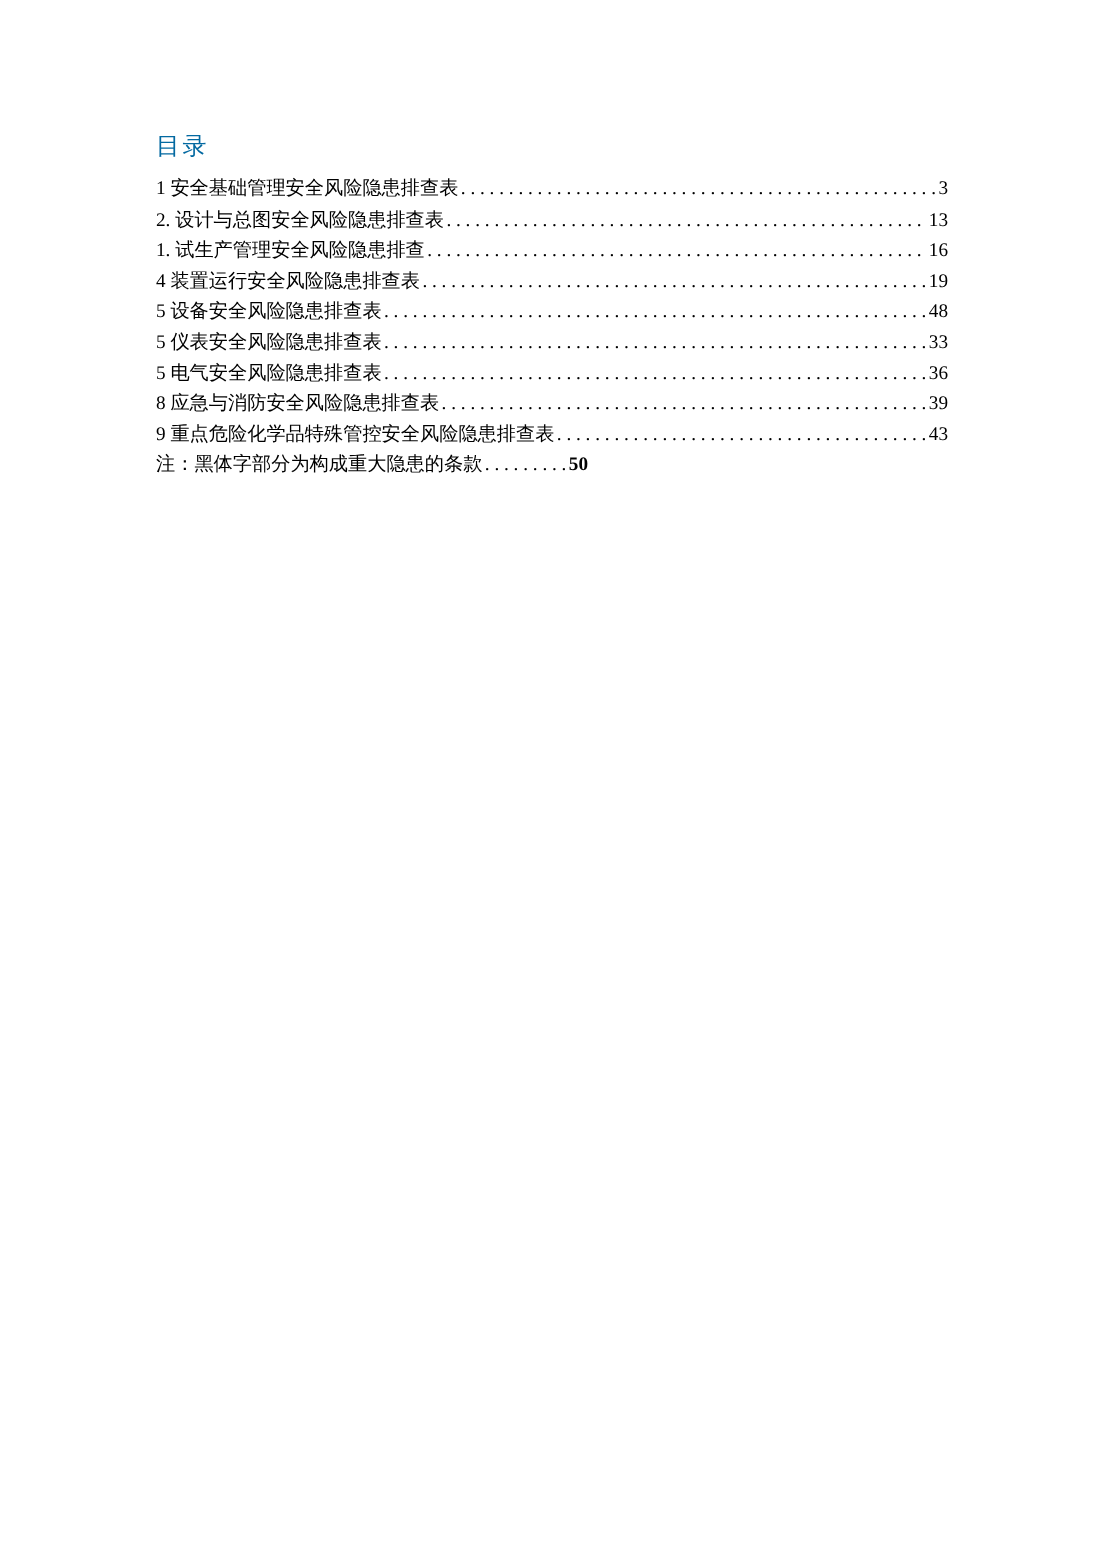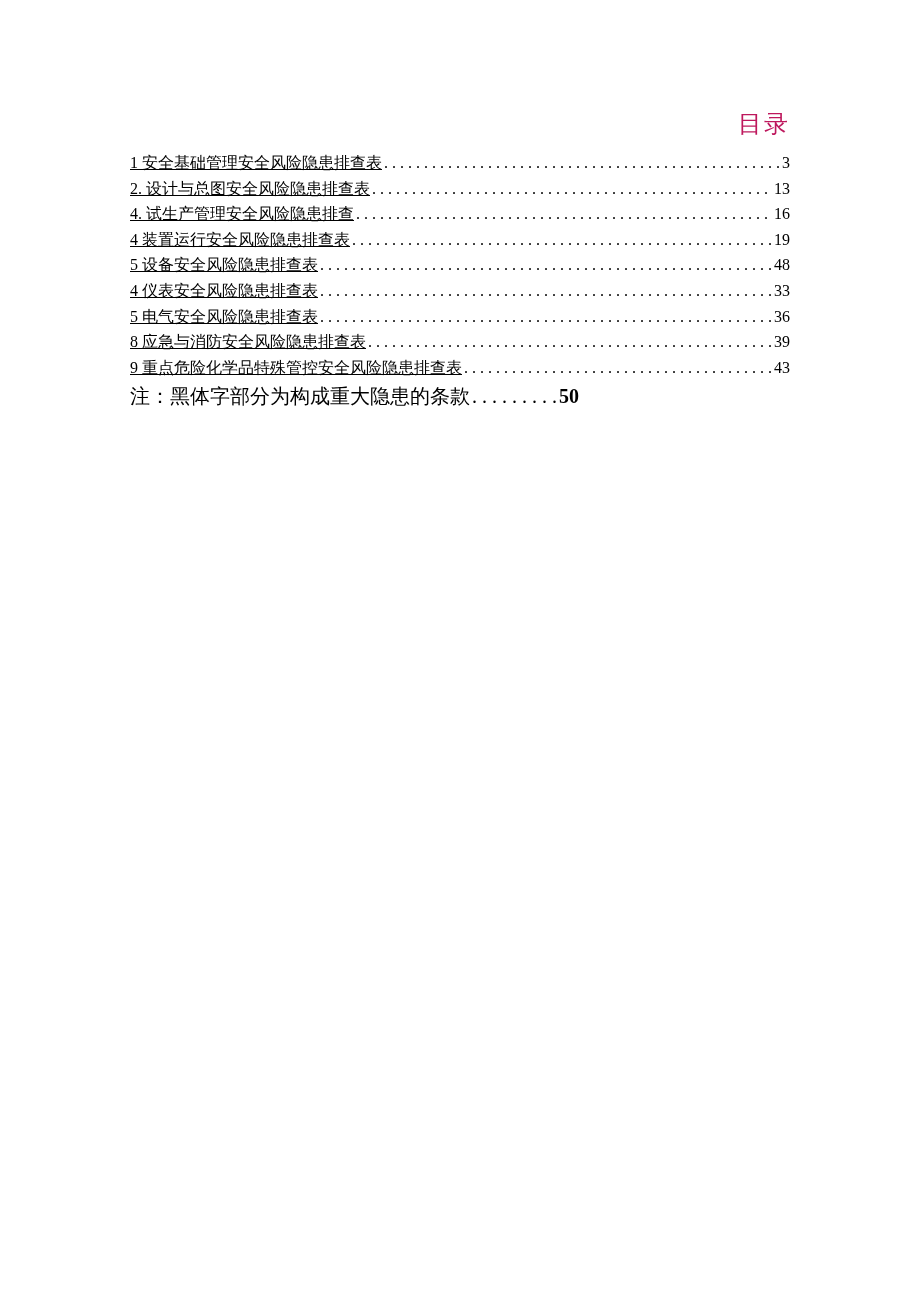--- a/index.html
+++ b/index.html
@@ -11,58 +11,57 @@
       background: #ffffff;
       font-family: "SimSun", "宋体", serif;
       width: 920px;
       height: 1301px;
       position: relative;
     }
     .page {
       padding: 108px 130px 0 130px;
     }
     .title {
-      text-align: right;
-      font-size: 24px;
-      color: #be185d;
+      text-align: left;
+      font-size: 20px;
+      color: #0369a1;
       margin-bottom: 10px;
       letter-spacing: 2px;
     }
     .toc {
       width: 100%;
     }
     .toc-entry {
       display: flex;
       align-items: baseline;
       font-size: 16px;
       color: #000;
       line-height: 1.6;
       white-space: nowrap;
     }
     .toc-label {
       flex-shrink: 0;
-      text-decoration: underline;
     }
     .toc-dots {
       flex: 1;
       overflow: hidden;
       letter-spacing: 1px;
       margin: 0 2px;
     }
     .toc-dots::before {
       content: ". . . . . . . . . . . . . . . . . . . . . . . . . . . . . . . . . . . . . . . . . . . . . . . . . . . . . . . . . . . . . . . . . . . . . . . . . . . . . . . . . . . . . . . . . . . . . . . . . . . .";
       letter-spacing: 0px;
     }
     .toc-page {
       flex-shrink: 0;
     }
     .toc-note {
       display: flex;
       align-items: baseline;
-      font-size: 20px;
+      font-size: 16px;
       color: #000;
       line-height: 1.6;
     }
     .toc-note-label {
       flex-shrink: 0;
     }
     .toc-note-dots {
       letter-spacing: 0px;
       margin: 0 2px;
     }
@@ -81,36 +80,36 @@
       <span class="toc-label">1 安全基础管理安全风险隐患排查表</span>
       <span class="toc-dots"></span>
       <span class="toc-page">3</span>
     </div>
     <div class="toc-entry">
       <span class="toc-label">2. 设计与总图安全风险隐患排查表</span>
       <span class="toc-dots"></span>
       <span class="toc-page">13</span>
     </div>
     <div class="toc-entry">
-      <span class="toc-label">4. 试生产管理安全风险隐患排查</span>
+      <span class="toc-label">1. 试生产管理安全风险隐患排查</span>
       <span class="toc-dots"></span>
       <span class="toc-page">16</span>
     </div>
     <div class="toc-entry">
       <span class="toc-label">4 装置运行安全风险隐患排查表</span>
       <span class="toc-dots"></span>
       <span class="toc-page">19</span>
     </div>
     <div class="toc-entry">
       <span class="toc-label">5 设备安全风险隐患排查表</span>
       <span class="toc-dots"></span>
       <span class="toc-page">48</span>
     </div>
     <div class="toc-entry">
-      <span class="toc-label">4 仪表安全风险隐患排查表</span>
+      <span class="toc-label">5 仪表安全风险隐患排查表</span>
       <span class="toc-dots"></span>
       <span class="toc-page">33</span>
     </div>
     <div class="toc-entry">
       <span class="toc-label">5 电气安全风险隐患排查表</span>
       <span class="toc-dots"></span>
       <span class="toc-page">36</span>
     </div>
     <div class="toc-entry">
       <span class="toc-label">8 应急与消防安全风险隐患排查表</span>

